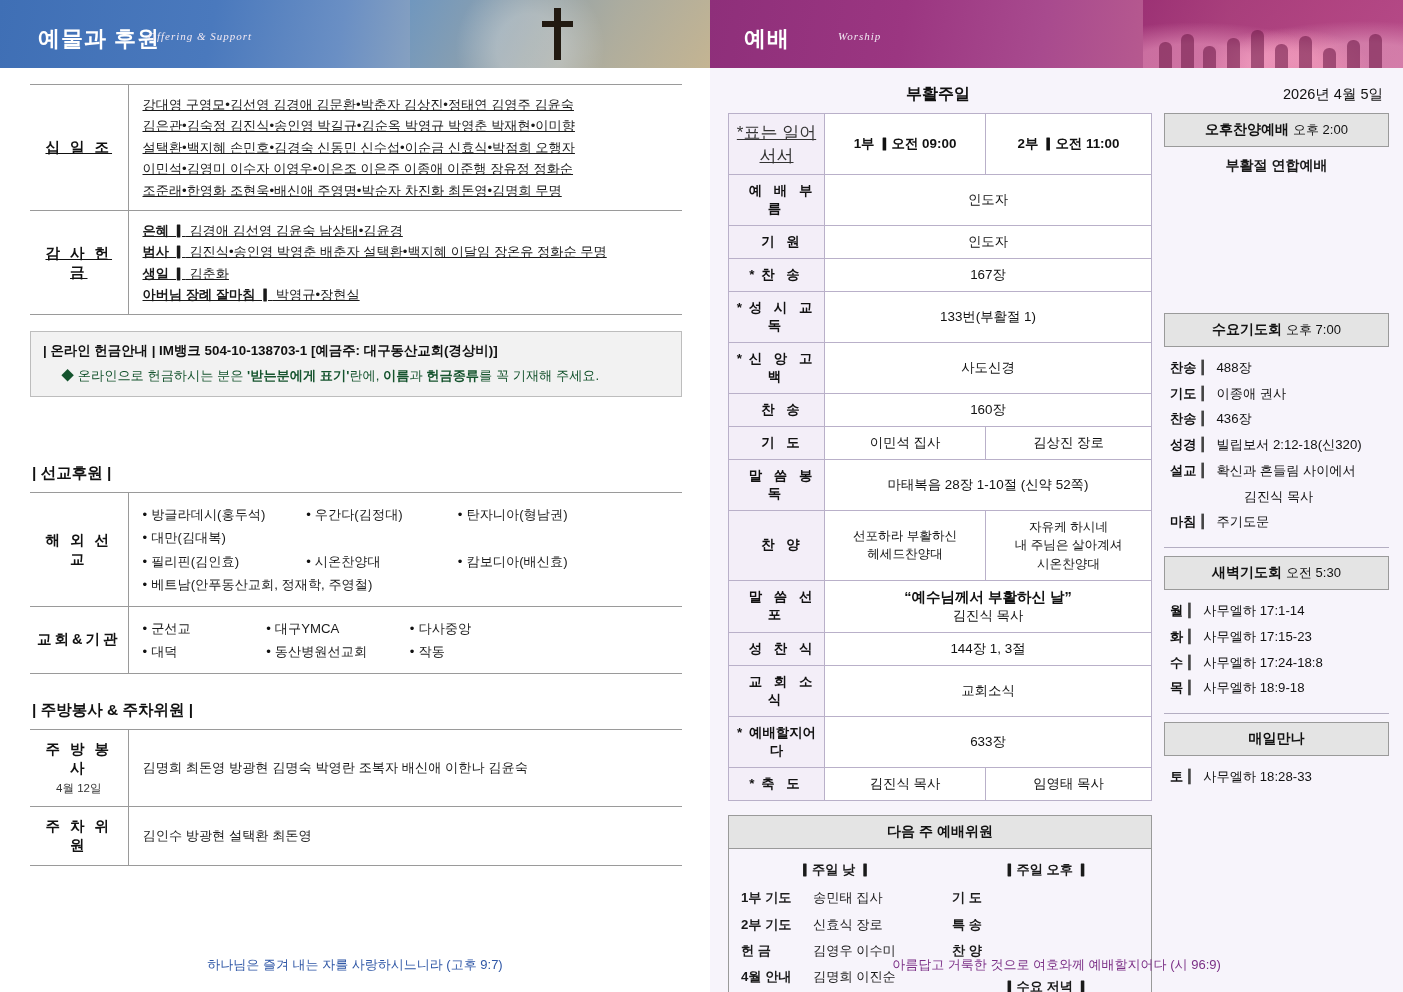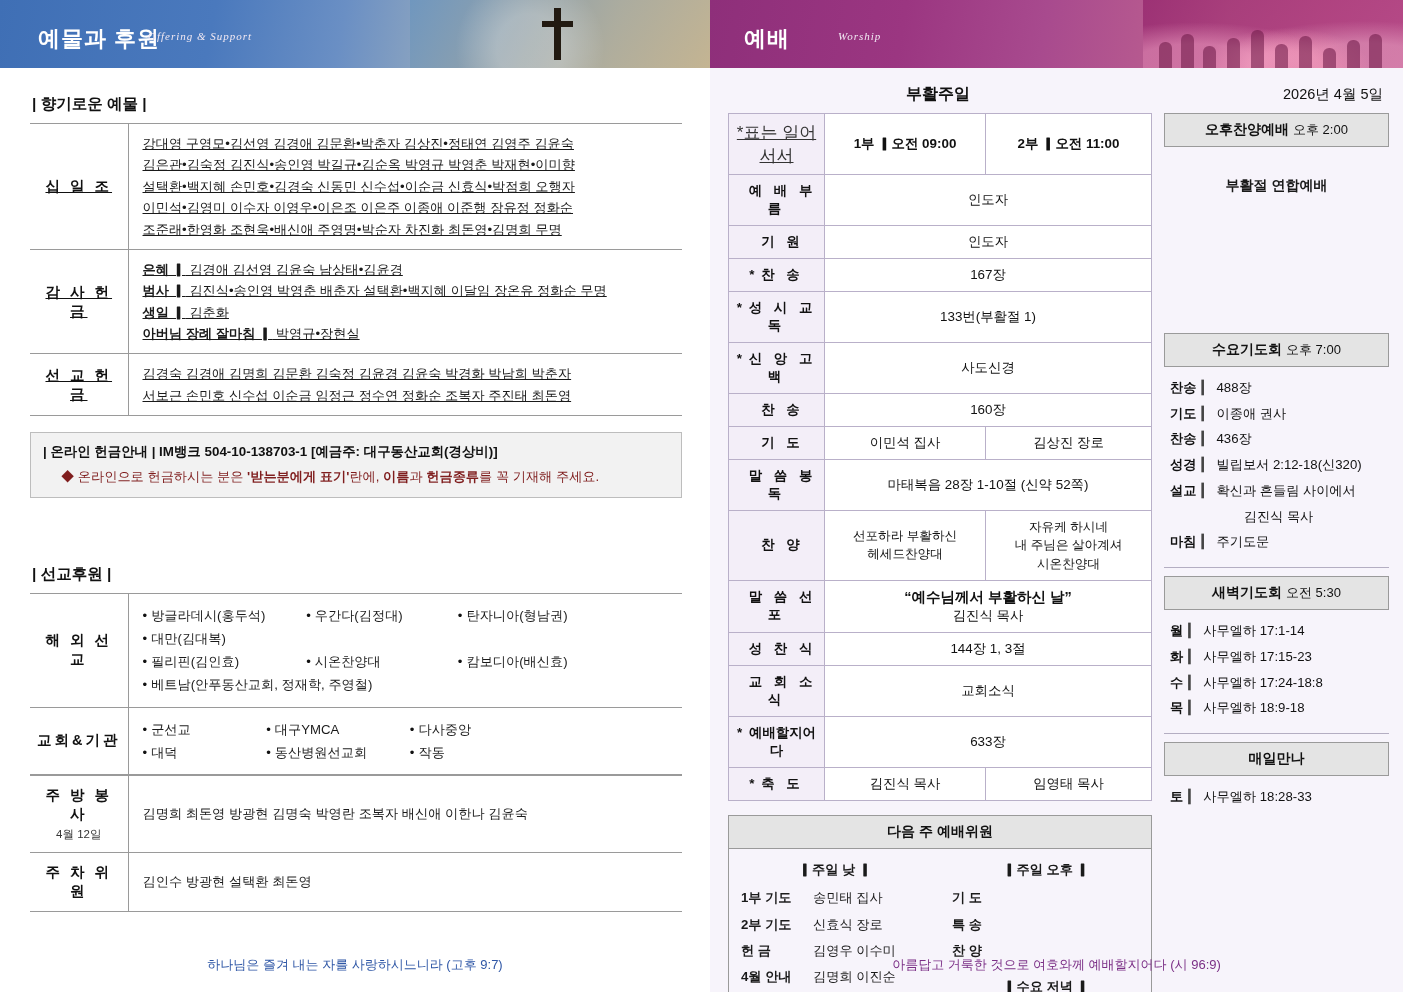--- a/index.html
+++ b/index.html
@@ -74,21 +74,21 @@
   }
   .lbl .sub { display:block; font-size:11.5px; font-weight:normal; letter-spacing:0; margin-top:3px; color:#333; }
   .val { font-size:13.2px; line-height:1.62; color:#1a1a1a; padding-left:14px !important; }
   .val .row { white-space:nowrap; }
 
   .notice {
     width:652px; border:1px solid #bdbdbd; background:#f2f2f2; margin-top:16px;
     padding:10px 12px 11px 12px;
   }
   .notice .l1 { font-size:13.4px; font-weight:bold; color:#111; }
-  .notice .l2 { font-size:13.2px; color:#7f1d1d; margin-top:7px; padding-left:18px; }
+  .notice .l2 { font-size:13.2px; color:#14532d; margin-top:7px; padding-left:18px; }
   .notice .l2 b { font-weight:bold; }
 
   .mission-gap { height:56px; }
 
   table.blk2 { width:652px; border-collapse:collapse; }
   table.blk2 td { border-top:1px solid #9a9a9a; border-bottom:1px solid #9a9a9a; vertical-align:middle; padding:10px 6px; }
   .bullets { font-size:13.2px; line-height:1.75; padding-left:14px !important; }
   .bullets .b { display:inline-block; }
   .dot { color:#111; margin-right:4px; }
 
@@ -123,21 +123,21 @@
     background:#e4e4e4; border:1px solid #9a9a9a; text-align:center;
     font-weight:bold; font-size:14px; padding:7px 0; color:#111;
   }
   .side-box { margin-bottom:10px; }
   .side-box .body { padding:8px 2px 2px 6px; font-size:13.2px; line-height:1.95; color:#111; }
   .side-box .body .k { font-weight:bold; }
   .side-box .body .bar { color:#444; margin:0 5px; }
   .hdr-sub { font-weight:normal; font-size:13px; }
   .rule { border-bottom:1px solid #b4aec2; margin:10px 0 8px 0; }
 
-  .unify { text-align:center; font-weight:bold; font-size:14px; padding:10px 0 2px 0;margin-top:20px; }
+  .unify { text-align:center; font-weight:bold; font-size:14px; padding:10px 0 2px 0; }
 
   .next-box { width:424px; margin-top:14px; }
   .next-grid { display:flex; border:1px solid #9a9a9a; border-top:none; }
   .ng-col { width:50%; padding:8px 10px 10px 12px; font-size:13.2px; line-height:2.0; }
   .ng-col.right { border-left:none; }
   .ng-head { text-align:center; font-weight:bold; margin-bottom:2px; }
   .ng-row { white-space:nowrap; }
   .ng-row .role { display:inline-block; width:72px; font-weight:bold; }
   .ng-row .who { font-weight:normal; }
   .ng-ind { display:inline-block; width:72px; }
@@ -155,21 +155,20 @@
   <div class="col-left">
 
     <div class="banner banner-left">
       <span class="ko">예물과 후원</span>
       <span class="en">Offering &amp; Support</span>
       <span class="cross"></span>
     </div>
 
     <div class="lc">
 
-      <div class="sect-title">| 향기로운 예물 |</div>
 
       <table class="blk">
         <tbody>
             <tr>
           <td class="lbl">십 일 조</td>
           <td class="val">
             <div class="row">강대영 구영모•김선영 김경애 김문환•박춘자 김상진•정태연 김영주 김윤숙</div>
             <div class="row">김은관•김숙정 김진식•송인영 박길규•김순옥 박영규 박영춘 박재현•이미향</div>
             <div class="row">설택환•백지혜 손민호•김경숙 신동민 신수섭•이순금 신효식•박점희 오행자</div>
             <div class="row">이민석•김영미 이수자 이영우•이은조 이은주 이종애 이준행 장유정 정화순</div>
@@ -178,27 +177,20 @@
         </tr>
         <tr>
           <td class="lbl">감 사 헌 금</td>
           <td class="val">
             <div class="row"><b>은혜 ▎</b> 김경애 김선영 김윤숙 남상태•김윤경</div>
             <div class="row"><b>범사 ▎</b> 김진식•송인영 박영춘 배춘자 설택환•백지혜 이달임 장온유 정화순 무명</div>
             <div class="row"><b>생일 ▎</b> 김춘화</div>
             <div class="row"><b>아버님 장례 잘마침 ▎</b> 박영규•장현실</div>
           </td>
         </tr>
-        <tr>
-          <td class="lbl">선 교 헌 금</td>
-          <td class="val">
-            <div class="row">김경숙 김경애 김명희 김문환 김숙정 김윤경 김윤숙 박경화 박남희 박춘자</div>
-            <div class="row">서보근 손민호 신수섭 이순금 임정근 정수연 정화순 조복자 주진태 최돈영</div>
-          </td>
-        </tr>
       </tbody>
         </table>
 
       <div class="notice">
         <div class="l1">| 온라인 헌금안내 |  IM뱅크 504-10-138703-1  [예금주: 대구동산교회(경상비)]</div>
         <div class="l2">◆ 온라인으로 헌금하시는 분은 <b>'받는분에게 표기'</b>란에, <b>이름</b>과 <b>헌금종류</b>를 꼭 기재해 주세요.</div>
       </div>
 
       <div class="mission-gap"></div>
 
@@ -236,20 +228,21 @@
             <div>
               <span class="b" style="display:inline-block;width:120px"><span class="dot">•</span><span>대덕</span></span>
               <span class="b" style="display:inline-block;width:140px"><span class="dot">•</span><span>동산병원선교회</span></span>
               <span class="b" style="display:inline-block;"><span class="dot">•</span><span>작동</span></span>
             </div>
           </td>
         </tr>
       </tbody>
         </table>
 
+      <div class="sect-title" style="margin-top:26px">| 주방봉사 &amp; 주차위원 |</div>
 
       <table class="blk2">
         <tbody>
             <tr>
           <td class="lbl">
             <span>주 방 봉 사</span>
             <span class="sub">4월 12일</span>
           </td>
           <td class="val">김명희 최돈영 방광현 김명숙 박영란 조복자 배신애 이한나 김윤숙</td>
         </tr>

